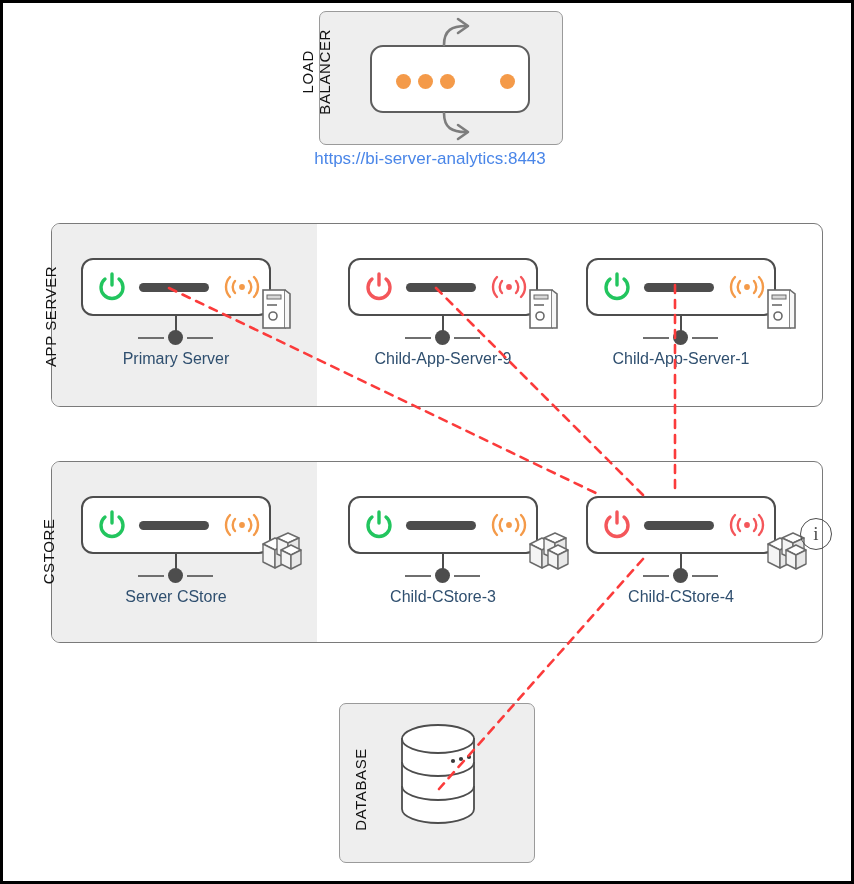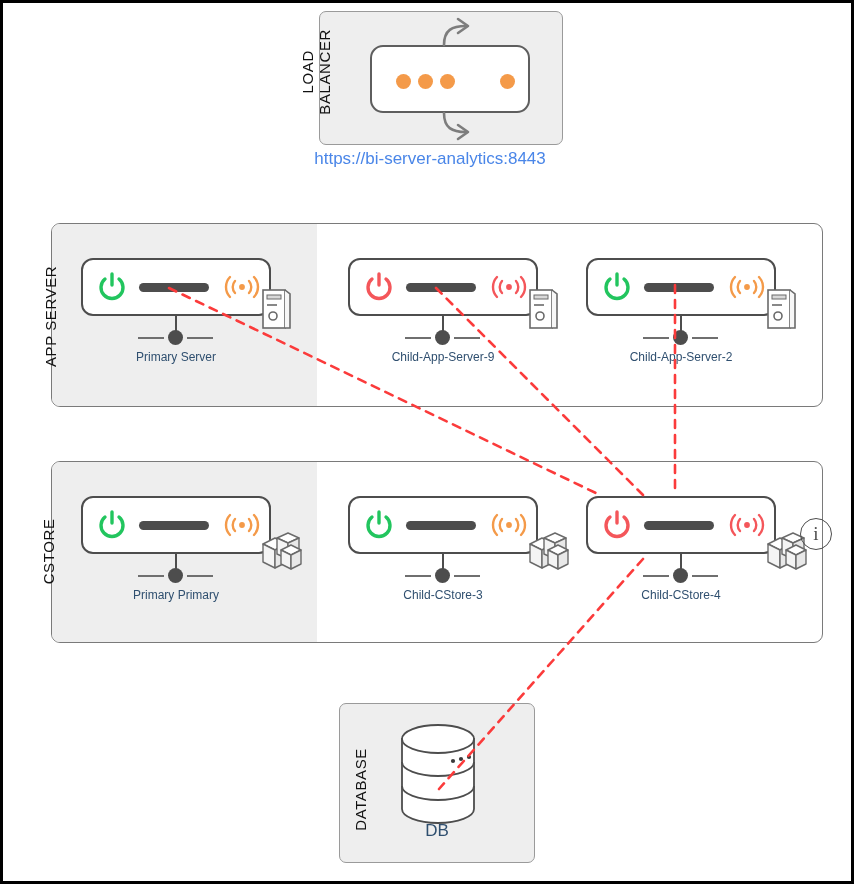--- a/index.html
+++ b/index.html
@@ -102,21 +102,21 @@
   }
   .dashL,.dashR{
     position:absolute;top:78.5px;height:2.4px;background:#6f6f6f;width:26px;
   }
   .dashL{left:57px;}
   .dashR{left:106px;}
   .node-label{
     position:absolute;left:-32px;top:92px;width:254px;
     text-align:center;
     color:#2f4f6f;
-    font-size:12px;
+    font-size:16px;
     white-space:nowrap;
   }
   .sideicon{position:absolute;left:178px;top:28px;width:34px;height:46px;}
   .badge{
     position:absolute;left:214px;top:22px;
     width:32px;height:32px;border-radius:50%;
     box-sizing:border-box;
     border:1.8px solid #4d4d4d;
     color:#4d4d4d;
     font-size:19px;
@@ -249,21 +249,21 @@
       <rect x="4" y="4" width="22" height="38" fill="#ffffff" stroke="#6a6a6a" stroke-width="1.6"></rect>
       <path d="M26 4 L31 8 L31 42 L26 42" fill="#f7f7f7" stroke="#6a6a6a" stroke-width="1.6"></path>
       <rect x="8" y="9" width="14" height="4" fill="#d9d9d9" stroke="#6a6a6a" stroke-width="1"></rect>
       <line x1="8" y1="19" x2="18" y2="19" stroke="#6a6a6a" stroke-width="1.6"></line>
       <circle cx="14" cy="30" r="4" fill="none" stroke="#6a6a6a" stroke-width="1.6"></circle>
     </svg>
     <div class="stem"></div>
     <div class="knob"></div>
     <div class="dashL"></div>
     <div class="dashR"></div>
-    <div class="node-label">Child-App-Server-2</div>
+    <div class="node-label">Child-App-Server-1</div>
   </div>
 
   <div class="band" style="left:48px;top:458px;width:772px;height:182px;overflow:hidden;">
     <div class="band-shade" style="width:265px;"></div>
   </div>
   <div class="rot-label" style="left:-14px;top:540px;width:120px;">CSTORE</div>
 
   <div class="node" style="left:78px;top:493px;">
     <div class="card"></div>
     <svg class="pwr" viewBox="0 0 30 32">
@@ -290,21 +290,21 @@
         <path d="M42 10 L42 26 L31 31 L31 15 Z" fill="#e8e8e8"></path>
         <path d="M24 22 L34 17 L44 22 L34 27 Z"></path>
         <path d="M24 22 L24 36 L34 41 L34 27 Z" fill="#f4f4f4"></path>
         <path d="M44 22 L44 36 L34 41 L34 27 Z" fill="#e8e8e8"></path>
       </g>
     </svg>
     <div class="stem"></div>
     <div class="knob"></div>
     <div class="dashL"></div>
     <div class="dashR"></div>
-    <div class="node-label">Primary Primary</div>
+    <div class="node-label">Server CStore</div>
   </div>
 
   <div class="node" style="left:345px;top:493px;">
     <div class="card"></div>
     <svg class="pwr" viewBox="0 0 30 32">
       <path d="M8 8 A11 11 0 1 0 22 8" fill="none" stroke="#22c55e" stroke-width="3.4" stroke-linecap="round"></path>
       <line x1="15" y1="3" x2="15" y2="14" stroke="#22c55e" stroke-width="3.4" stroke-linecap="round"></line>
     </svg>
     <div class="bar"></div>
     <svg class="sig" viewBox="0 0 38 30">
@@ -382,21 +382,20 @@
         <path d="M62 82 A36 14 0 0 0 134 82" fill="none"></path>
       </g>
       <g fill="#3a3a3a">
         <circle cx="113" cy="57" r="2.1"></circle>
         <circle cx="121" cy="55" r="2.1"></circle>
         <circle cx="129" cy="53" r="2.1"></circle>
       </g>
     </svg>
   </div>
   <div class="rot-label" id="db-label">DATABASE</div>
-  <div id="db-caption">DB</div>
 
   <svg id="links">
     <g stroke="#fb3b3b" stroke-width="2.6" stroke-dasharray="8 7" stroke-linecap="round" fill="none">
       <line x1="166" y1="285" x2="597" y2="492"></line>
       <line x1="433" y1="285" x2="640" y2="492"></line>
       <line x1="672" y1="282" x2="672" y2="492"></line>
       <line x1="640" y1="556" x2="436" y2="786"></line>
     </g>
   </svg>
 

